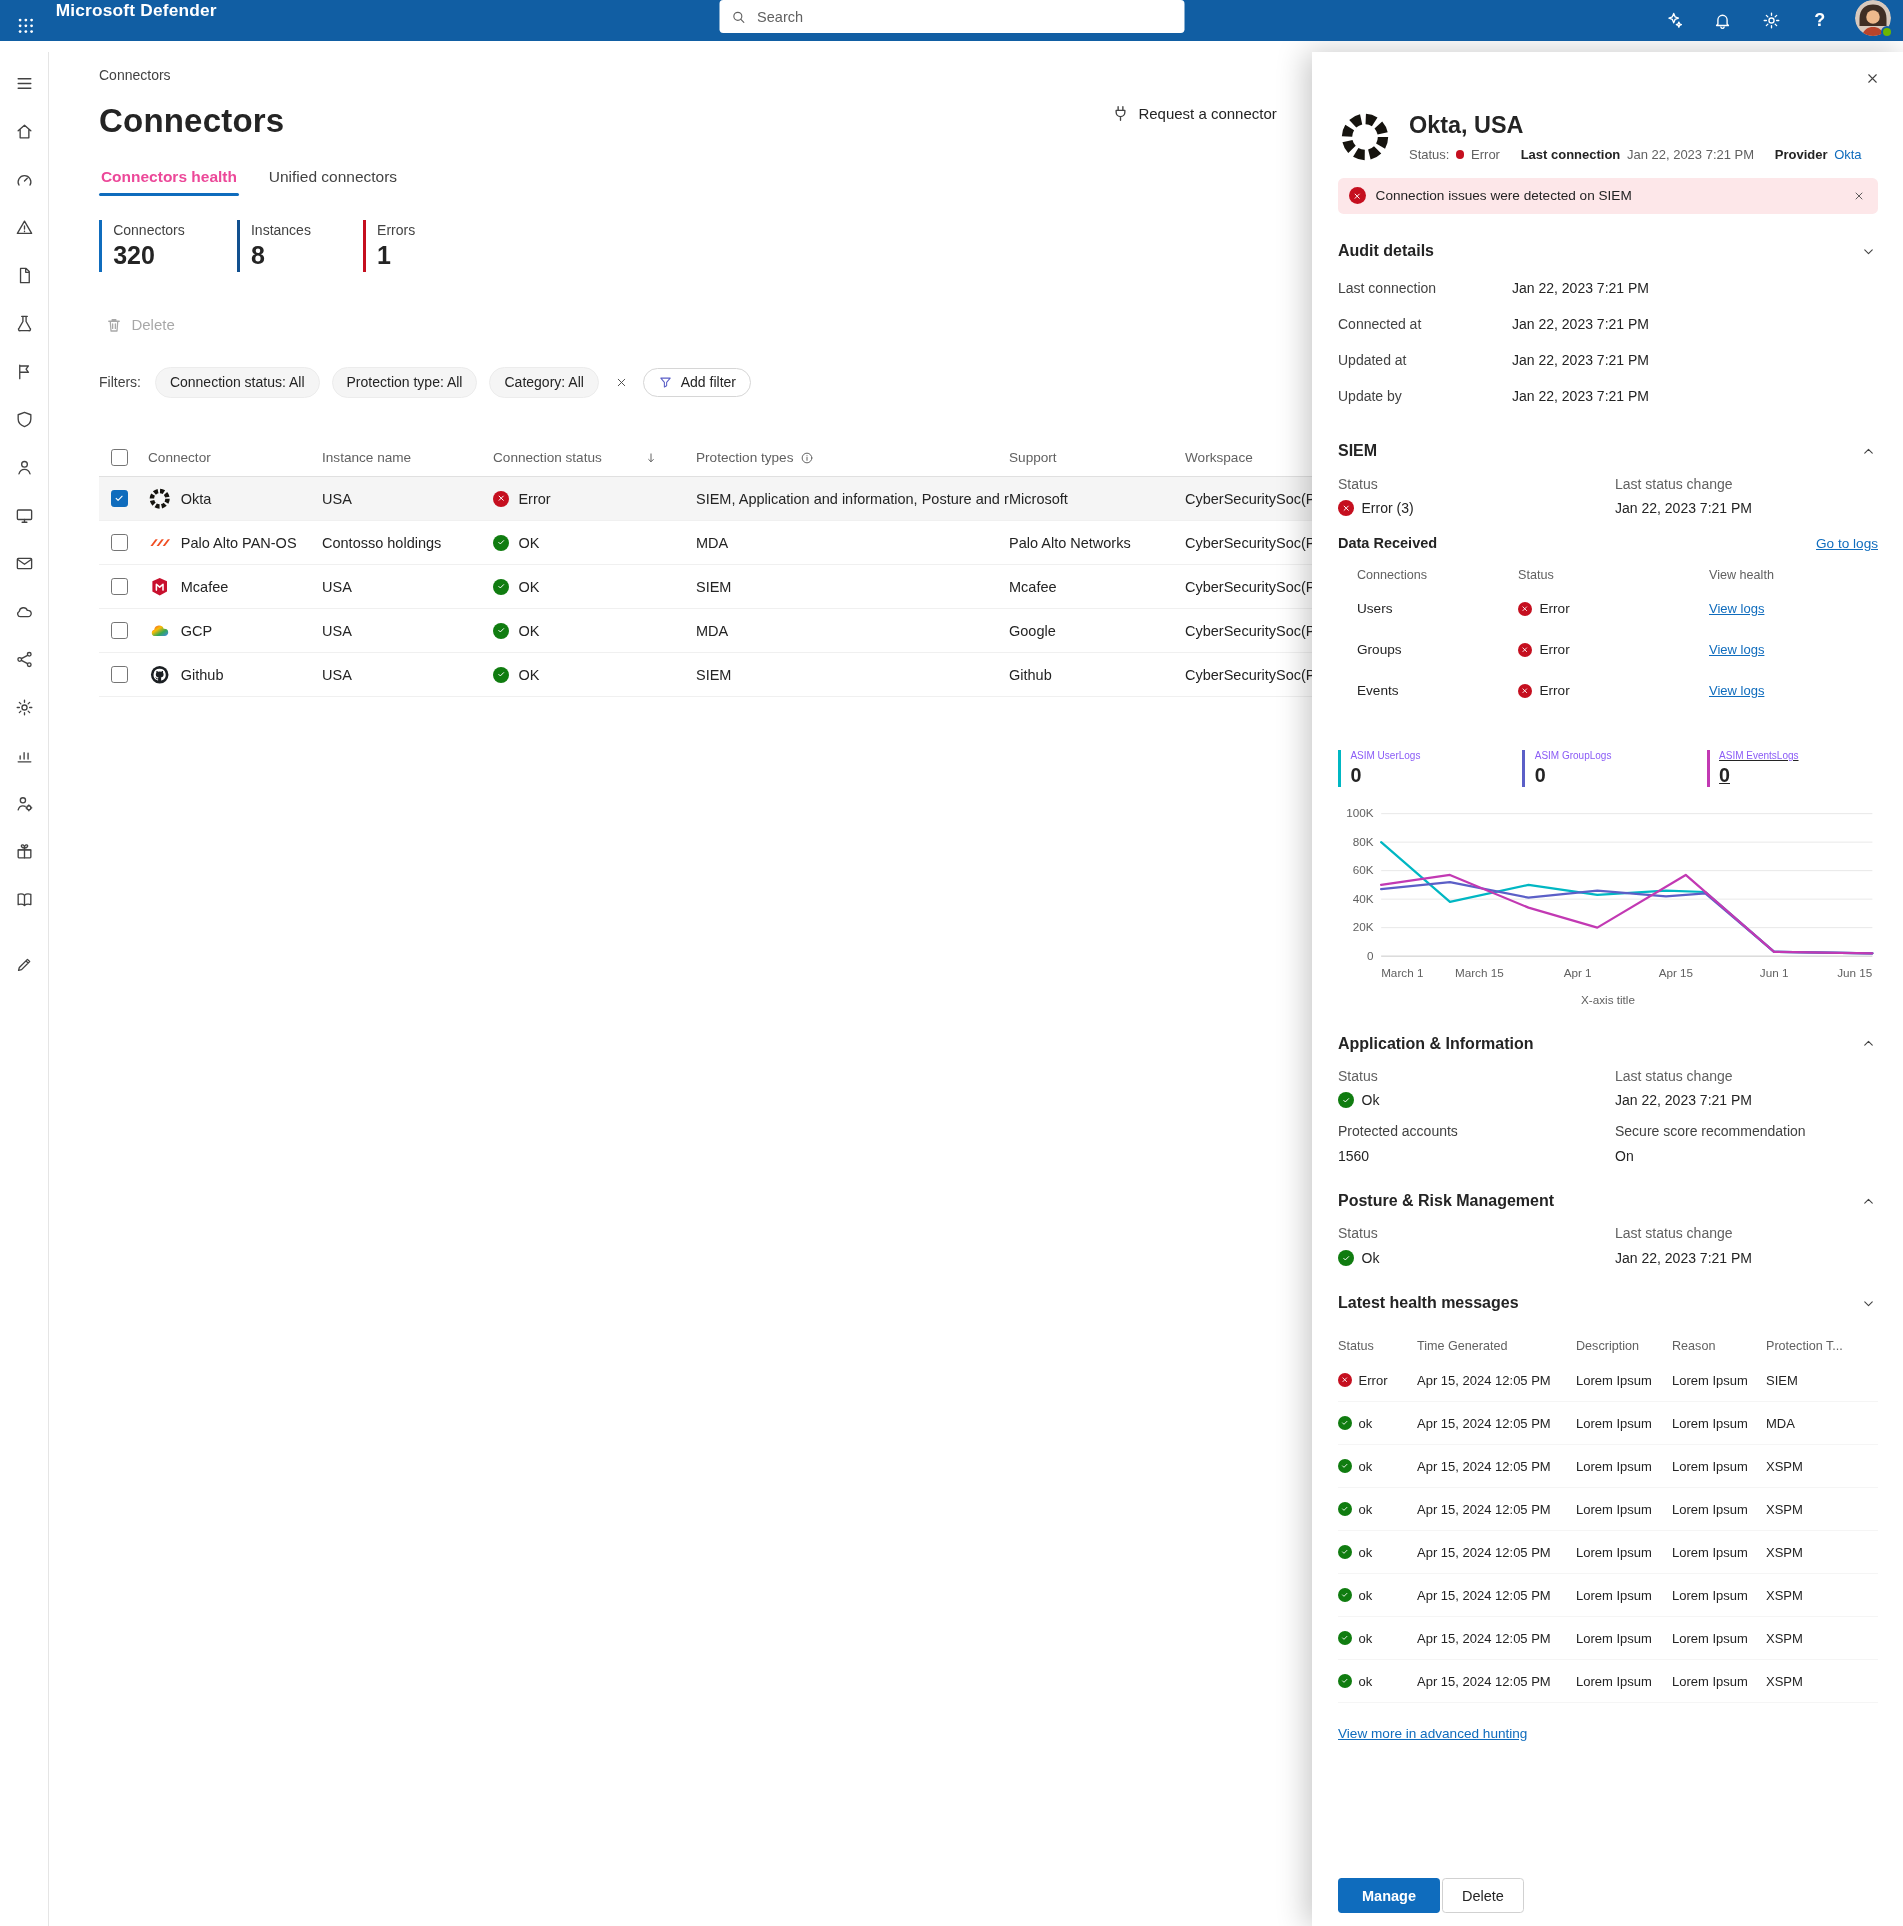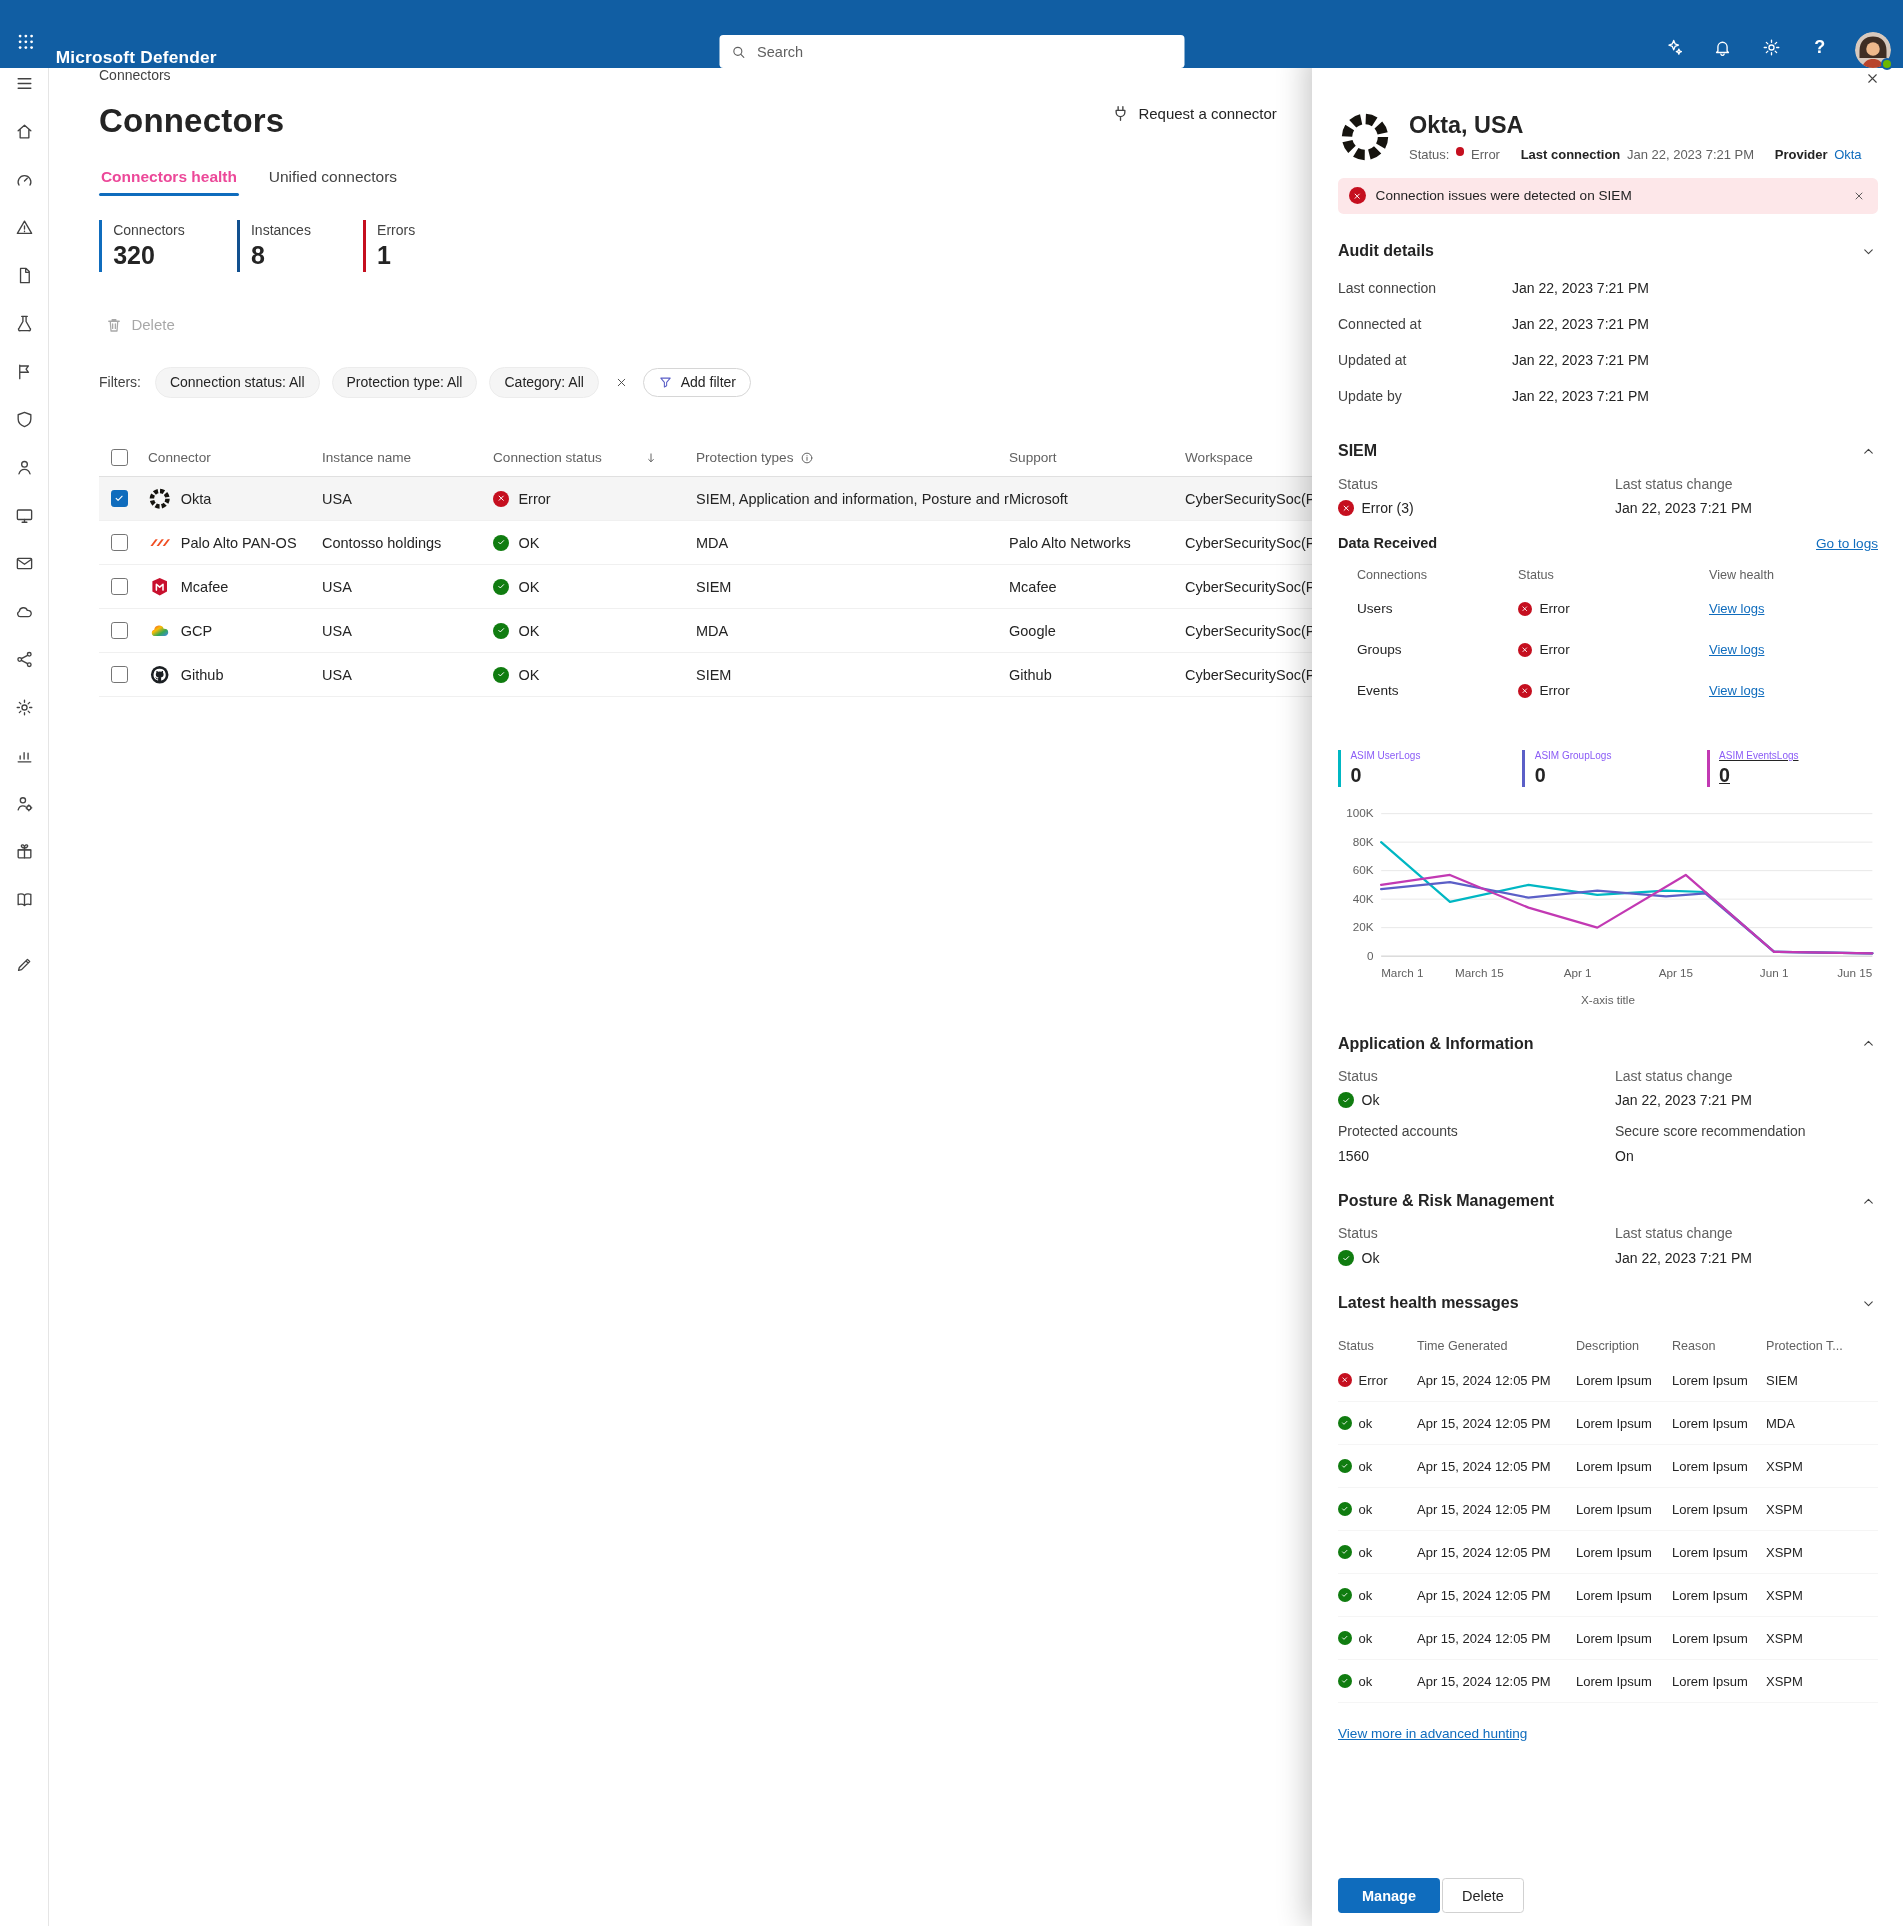--- a/index.html
+++ b/index.html
@@ -2,21 +2,21 @@
 <html style="font-size:15px"><head>
 <meta charset="utf-8">
 <style>
   html,body{margin:0;padding:0}
   body{width:1904px;height:1926px;position:relative;overflow:hidden;background:#fff;
        font-family:"Liberation Sans","DejaVu Sans",sans-serif;color:#242424;}
   .ic{display:block;fill:none;stroke:currentColor;stroke-width:1.7;stroke-linecap:round;stroke-linejoin:round}
   .logo{width:23.4px;height:23.4px;flex:none}
 
   
-  .topbar{position:absolute;top:0;left:0;width:100%;height:68px;background:#115ea3;display:flex;align-items:flex-end;color:#fff;z-index:40}
+  .topbar{position:absolute;top:0;left:0;width:100%;height:41px;background:#115ea3;display:flex;align-items:flex-start;color:#fff;z-index:40}
   .waffle{width:52px;height:52px;background:none;border:none;color:#fff;display:flex;align-items:center;justify-content:center;cursor:pointer}
   .waffle .ic{width:19.7px;height:19.7px}
   .app-title{font-size:17.3px;font-weight:700;letter-spacing:0.2px;margin-left:3.7px}
   .searchbox{position:absolute;left:50%;transform:translateX(-50%);width:465px;height:33px;background:#fff;border-radius:3.7px;display:flex;align-items:center;gap:8.4px;padding:0 11.2px;box-sizing:border-box;color:#616161}
   .searchbox .ic{width:16px;height:16px;flex:none}
   .searchbox input{border:none;outline:none;flex:1;font-size:14.5px;font-family:inherit;color:#242424;background:transparent}
   .searchbox input::placeholder{color:#616161}
   .top-actions{margin-left:auto;display:flex;align-items:center;gap:7.5px;padding-right:11.2px}
   .top-btn{width:41px;height:41px;background:none;border:none;color:#fff;display:flex;align-items:center;justify-content:center;cursor:pointer;font-family:inherit}
   .top-btn .ic{width:19px;height:19px}
@@ -74,21 +74,21 @@
   .badge.err{background:#c50f1f}.badge.ok{background:#107c10}
   .badge.sm{width:14px;height:14px}.badge.sm svg{width:7.5px;height:7.5px}
 
   
   .panel{position:absolute;top:52px;left:1312px;right:0;bottom:0;background:#fff;z-index:30;box-shadow:-5.6px 0 28px rgba(0,0,0,.22);padding:0 26px;box-sizing:border-box;display:flex;flex-direction:column;overflow:hidden}
   .p-close{position:absolute;top:15px;right:20.6px;background:none;border:none;color:#424242;cursor:pointer;padding:3.7px}
   .p-close .ic{width:15px;height:15px}
   .p-head{display:flex;align-items:center;gap:17px;margin-top:58px}
   .p-logo{width:54px;height:54px;flex:none}
   .p-title{font-size:23.4px;font-weight:700}
-  .p-sub{display:flex;gap:6.6px;margin-top:8.4px;font-size:13px;color:#616161;white-space:nowrap}
+  .p-sub{display:flex;align-items:center;gap:6.6px;margin-top:8.4px;font-size:13px;color:#616161;white-space:nowrap}
   .p-sub b{color:#242424}
   .dot{width:8.4px;height:8.4px;border-radius:50%;background:#c50f1f;display:inline-block;flex:none}
   .sp{width:7.5px}
   .link{color:#0f6cbd;text-decoration:underline;cursor:pointer}
   .plainlink{color:#0f6cbd;cursor:pointer}
   .banner{margin-top:14px;background:#fde7e9;border-radius:5.6px;display:flex;align-items:center;gap:9.4px;padding:9.4px 11.2px;font-size:13.6px;color:#242424}
   .banner .badge{width:17px;height:17px}
   .banner-close{margin-left:auto;background:none;border:none;color:#424242;display:flex;cursor:pointer;padding:1.9px}
   .banner-close .ic{width:12px;height:12px}
   .sec-h{display:flex;align-items:center;justify-content:space-between;margin-top:28px;font-size:16px;font-weight:700}

